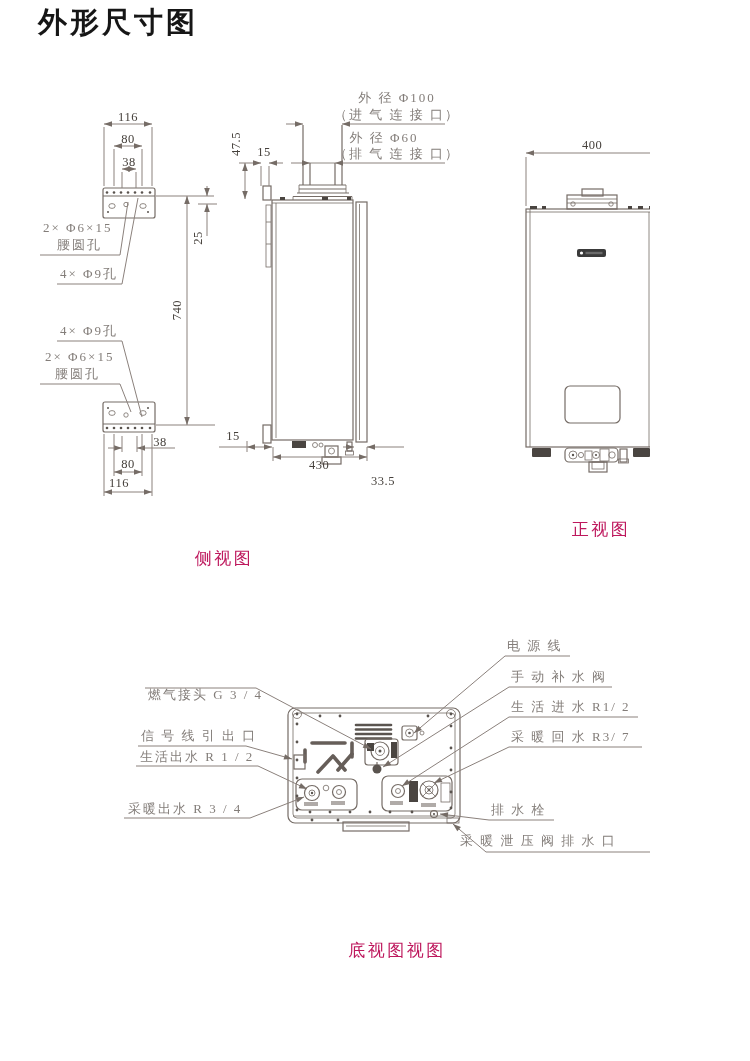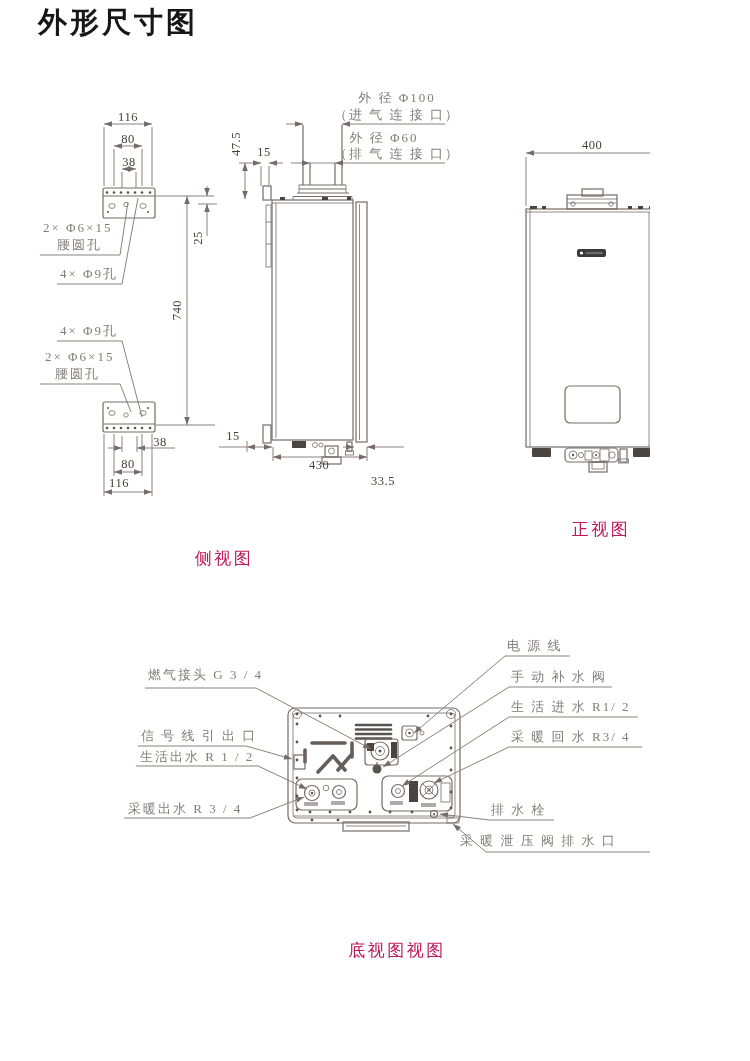--- a/index.html
+++ b/index.html
@@ -380,24 +380,24 @@
   <span class="t zh c" style="left:384px;top:131px;">外 径 Φ60</span>
   <span class="t zh c" style="left:397px;top:147px;">（排 气 连 接 口）</span>
 
   <span class="t dim c" style="left:592px;top:138px;">400</span>
   <span class="t dim r" style="left:697px;top:318px;">690</span>
 
   <span class="t cap c" style="left:224px;top:549px;">侧视图</span>
   <span class="t cap c" style="left:601px;top:520px;">正视图</span>
   <span class="t cap c" style="left:397px;top:941px;">底视图视图</span>
 
-  <span class="t zh" style="left:148px;top:668px;">燃气接头 G 3 / 4</span>
+  <span class="t zh" style="left:148px;top:688px;">燃气接头 G 3 / 4</span>
   <span class="t zh" style="left:141px;top:729px;">信 号 线 引 出 口</span>
   <span class="t zh" style="left:140px;top:750px;">生活出水 R 1 / 2</span>
   <span class="t zh" style="left:128px;top:802px;">采暖出水 R 3 / 4</span>
   <span class="t zh" style="left:507px;top:639px;">电 源 线</span>
   <span class="t zh" style="left:511px;top:670px;">手 动 补 水 阀</span>
   <span class="t zh" style="left:511px;top:700px;">生 活 进 水  R1/ 2</span>
-  <span class="t zh" style="left:511px;top:730px;">采 暖 回 水  R3/ 4</span>
+  <span class="t zh" style="left:511px;top:730px;">采 暖 回 水  R3/ 7</span>
   <span class="t zh" style="left:491px;top:803px;">排 水 栓</span>
   <span class="t zh" style="left:460px;top:834px;">采 暖 泄 压 阀 排 水 口</span>
 
 </div>
 
 </body></html>

